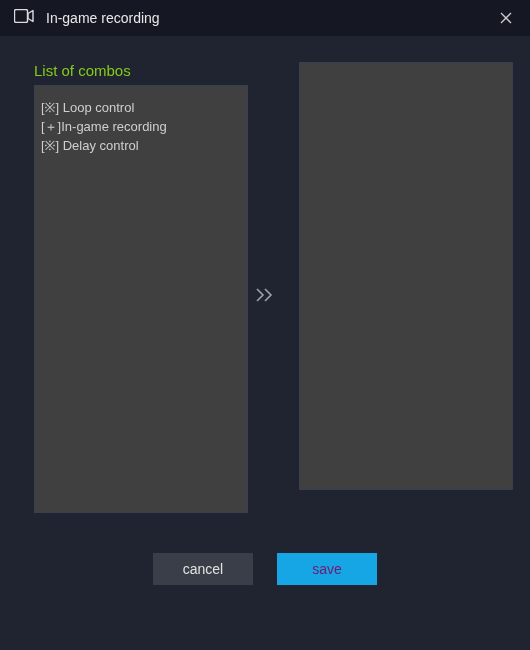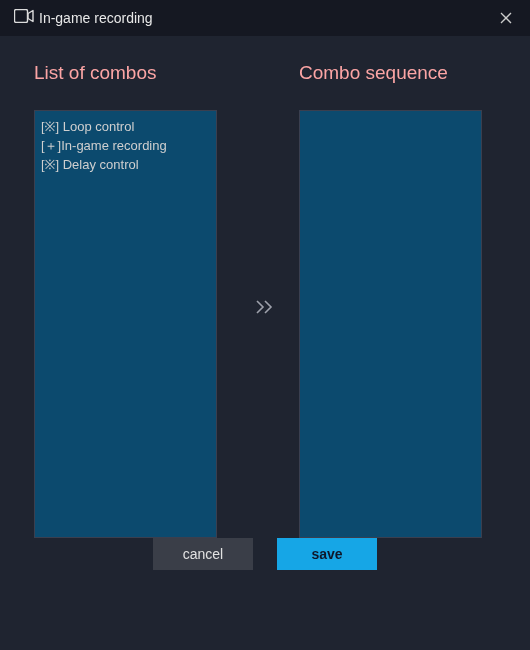--- a/index.html
+++ b/index.html
@@ -15,21 +15,21 @@
     height: 36px;
     background: #151822;
     display: flex;
     align-items: center;
     padding: 0 14px;
     justify-content: space-between;
   }
   .titlebar-left {
     display: flex;
     align-items: center;
-    gap: 5px;
+    gap: 12px;
   }
   .window-title {
     font-size: 14px;
     color: #e8e8e8;
     font-weight: 400;
   }
   .close-btn {
     width: 20px;
     height: 20px;
     display: flex;
@@ -52,71 +52,71 @@
   }
   .col-left { width: 197px; }
   .col-mid {
     width: 68px;
     display: flex;
     align-items: center;
     justify-content: center;
   }
   .col-right { width: 197px; }
   .section-label {
-    font-size: 19px;
-    color: #fca5a5;
+    font-size: 15px;
+    color: #84cc16;
     font-weight: 400;
-    margin-bottom: 28px;
+    margin-bottom: 3px;
     height: 20px;
   }
   .listbox {
-    width: 183px;
+    width: 214px;
     height: 428px;
-    background: #0c4a6e;
+    background: #404040;
     border: 1px solid #3a3f4f;
-    padding: 6px 6px;
+    padding: 12px 6px;
     overflow: auto;
   }
   .list-item {
     font-size: 13px;
     color: #cfcfcf;
     line-height: 19px;
     white-space: nowrap;
     cursor: default;
     padding: 0 0;
   }
   .transfer-btn {
     color: #9ea1ab;
     cursor: pointer;
     margin-top: 14px;
   }
   .transfer-btn svg { display: block; }
   .footer {
     display: flex;
     justify-content: center;
     gap: 24px;
+    margin-top: 40px;
   }
   .btn {
     width: 100px;
     height: 32px;
     display: flex;
     align-items: center;
     justify-content: center;
     font-size: 14px;
     cursor: pointer;
     border: none;
   }
   .btn-cancel {
     background: #3a3e48;
     color: #e2e2e2;
   }
   .btn-save {
     background: #16a6e6;
-    color: #0f172a;
-    font-weight: bold;
+    color: #701a75;
   }
 </style>
 </head>
 <body>
 
 <div class="titlebar">
   <div class="titlebar-left">
     <span>
       <svg width="20" height="14" viewBox="0 0 20 14">
         <rect x="0.5" y="0.5" width="13" height="13" rx="1.5" fill="none" stroke="#dcdcdc" stroke-width="1.4"></rect>
@@ -148,21 +148,20 @@
     <div class="col col-mid">
       <div class="transfer-btn">
         <svg width="20" height="16" viewBox="0 0 20 16">
           <polyline points="2,2 8,8 2,14" fill="none" stroke="#9ea1ab" stroke-width="1.6"></polyline>
           <polyline points="10,2 16,8 10,14" fill="none" stroke="#9ea1ab" stroke-width="1.6"></polyline>
         </svg>
       </div>
     </div>
 
     <div class="col col-right">
-      <div class="section-label">Combo sequence</div>
       <div class="listbox" id="sequence-list"></div>
     </div>
 
   </div>
 
   <div class="footer">
     <div class="btn btn-cancel">cancel</div>
     <div class="btn btn-save">save</div>
   </div>
 </div>

